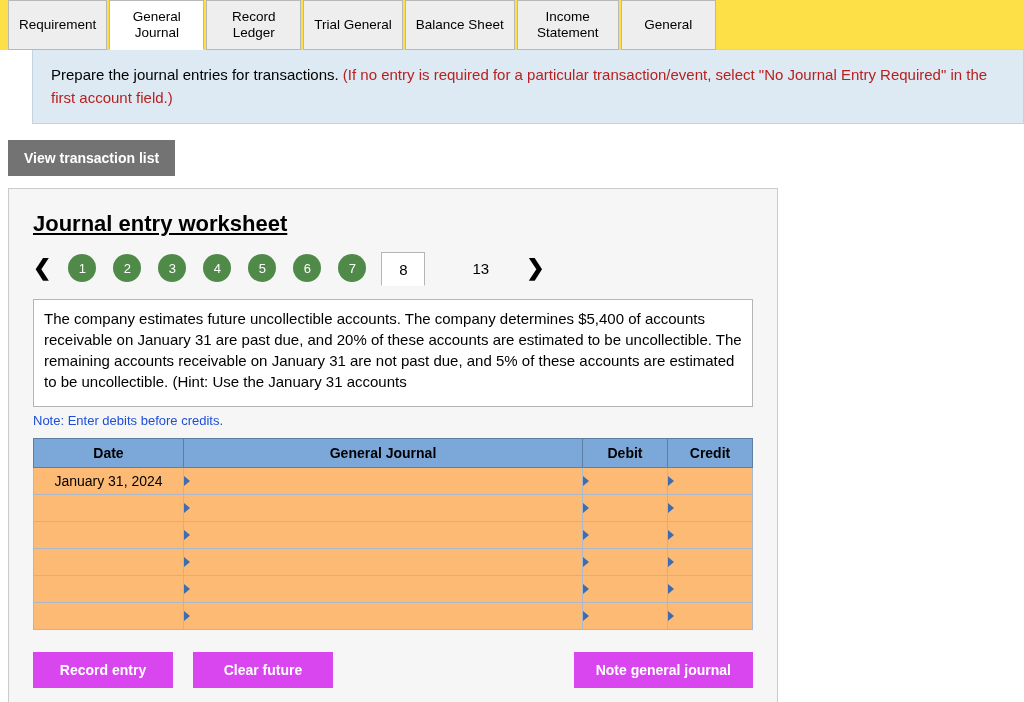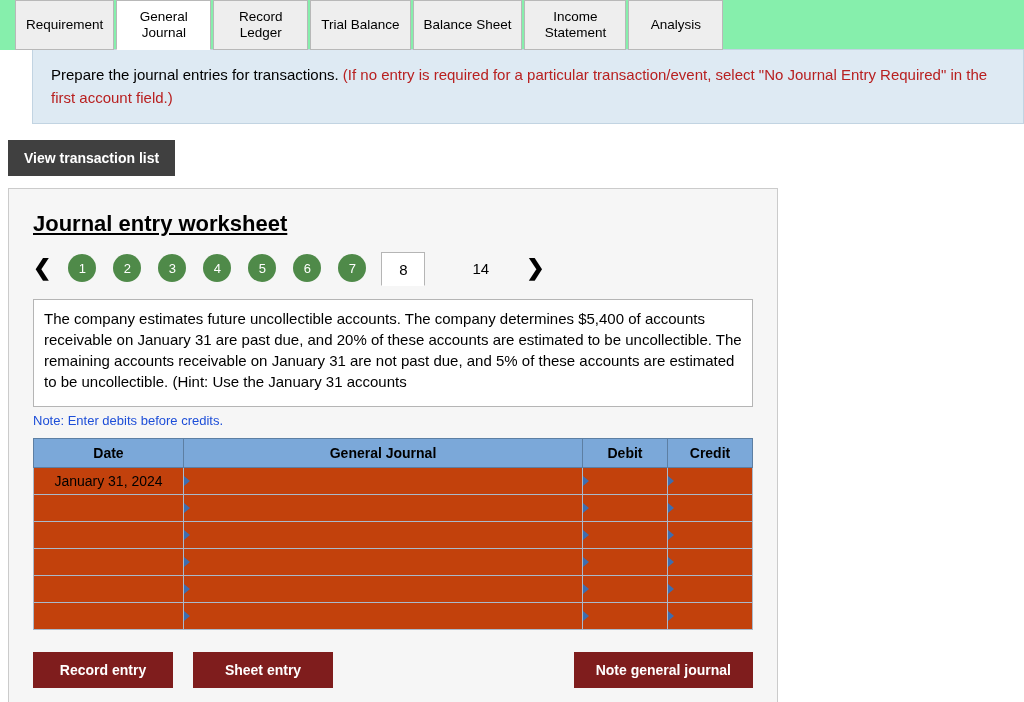--- a/index.html
+++ b/index.html
@@ -7,22 +7,22 @@
     margin: 0;
     padding: 0;
     font-family: Arial, Helvetica, sans-serif;
     font-size: 14px;
     background: #fff;
     color: #000;
     width: 1024px;
   }
   .tabs {
     display: flex;
-    padding: 0 15px;
-    background: #86efac;
+    padding: 0 8px;
+    background: #fde047;
   }
   .tab {
     border: 1px solid #b8b8b8;
     background: #eeeeee;
     padding: 8px 10px;
     font-size: 13.5px;
     text-align: center;
     display: flex;
     align-items: center;
     justify-content: center;
@@ -42,21 +42,21 @@
     background: #deeaf3;
     border: 1px solid #c2d4e2;
     padding: 14px 18px;
     margin-top: -1px;
     line-height: 1.5;
     font-size: 15px;
     margin-left: 32px;
   }
   .instr-red { color: #b82020; }
   .btn-blue {
-    background: #404040;
+    background: #737373;
     color: #fff;
     border: none;
     padding: 10px 16px;
     font-size: 14px;
     font-weight: bold;
     cursor: pointer;
   }
   .btn-row1 { margin: 16px 0 12px 8px; }
   .worksheet {
     border: 1px solid #cbcbcb;
@@ -127,21 +127,21 @@
     margin-bottom: 6px;
   }
   .note-red {
     color: #1d4ed8;
     font-size: 13px;
     margin: 4px 0 10px 0;
   }
   table.je {
     width: 100%;
     border-collapse: collapse;
-    background: #c2410c;
+    background: #fdba74;
   }
   table.je th {
     background: #7ba8d9;
     border: 1px solid #5d7fa3;
     padding: 6px 8px;
     font-weight: bold;
     font-size: 14px;
     text-align: center;
   }
   table.je td {
@@ -165,47 +165,47 @@
   col.c-gj { width: auto; }
   col.c-d { width: 85px; }
   col.c-c { width: 85px; }
   .btn-bar {
     display: flex;
     margin-top: 22px;
     gap: 20px;
   }
   .btn-bar .spacer { flex: 1; }
   .btn-med {
-    background: #7f1d1d;
+    background: #d946ef;
     color: #fff;
     border: none;
     padding: 10px 22px;
     font-size: 14px;
     font-weight: bold;
     cursor: pointer;
     min-width: 140px;
   }
 </style>
 </head>
 <body>
 
 <div class="tabs">
   <div class="tab">Requirement</div>
   <div class="tab active">
     <span style="max-width:70px;">General Journal</span>
   </div>
   <div class="tab">
     <span style="max-width:70px;">Record Ledger</span>
   </div>
-  <div class="tab">Trial Balance</div>
+  <div class="tab">Trial General</div>
   <div class="tab">Balance Sheet</div>
   <div class="tab">
     <span style="max-width:80px;">Income Statement</span>
   </div>
-  <div class="tab">Analysis</div>
+  <div class="tab">General</div>
 </div>
 
 <div class="instruction-box">
   <span>Prepare the journal entries for transactions. </span>
   <span class="instr-red">(If no entry is required for a particular transaction/event, select "No Journal Entry Required" in the first account field.)</span>
 </div>
 
 <div class="btn-row1">
   <button class="btn-blue">View transaction list</button>
 </div>
@@ -216,21 +216,21 @@
   <div class="stepper">
     <span class="chev">❮</span>
     <span class="step">1</span>
     <span class="step">2</span>
     <span class="step">3</span>
     <span class="step">4</span>
     <span class="step">5</span>
     <span class="step">6</span>
     <span class="step">7</span>
     <span class="step-active">8</span>
-    <span class="step-total">14</span>
+    <span class="step-total">13</span>
     <span class="chev right">❯</span>
   </div>
 
   <div class="desc-box">The company estimates future uncollectible accounts. The company determines $5,400 of accounts receivable on January 31 are past due, and 20% of these accounts are estimated to be uncollectible. The remaining accounts receivable on January 31 are not past due, and 5% of these accounts are estimated to be uncollectible. (Hint: Use the January 31 accounts</div>
 
   <div class="note-red">Note: Enter debits before credits.</div>
 
   <table class="je">
     <colgroup>
       <col class="c-date">
@@ -281,17 +281,17 @@
         <td></td>
         <td class="has-marker"></td>
         <td class="has-marker"></td>
         <td class="has-marker"></td>
       </tr>
     </tbody>
   </table>
 
   <div class="btn-bar">
     <button class="btn-med">Record entry</button>
-    <button class="btn-med">Sheet entry</button>
+    <button class="btn-med">Clear future</button>
     <span class="spacer"></span>
     <button class="btn-med">Note general journal</button>
   </div>
 </div>
 
 </body></html>

